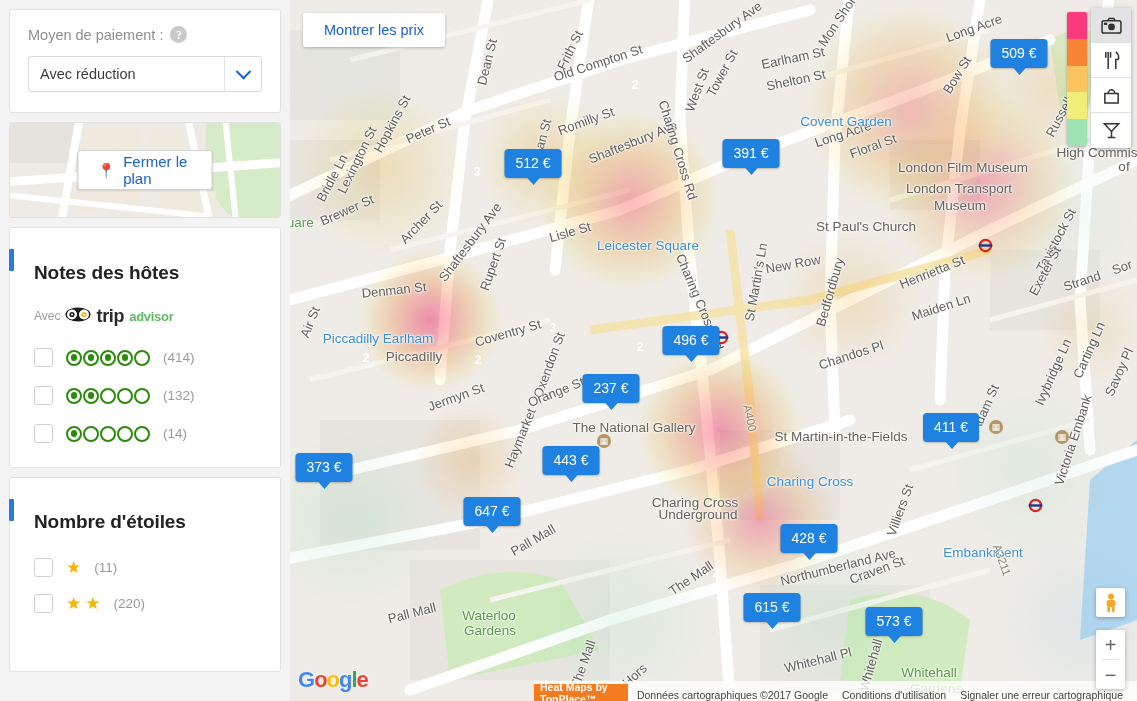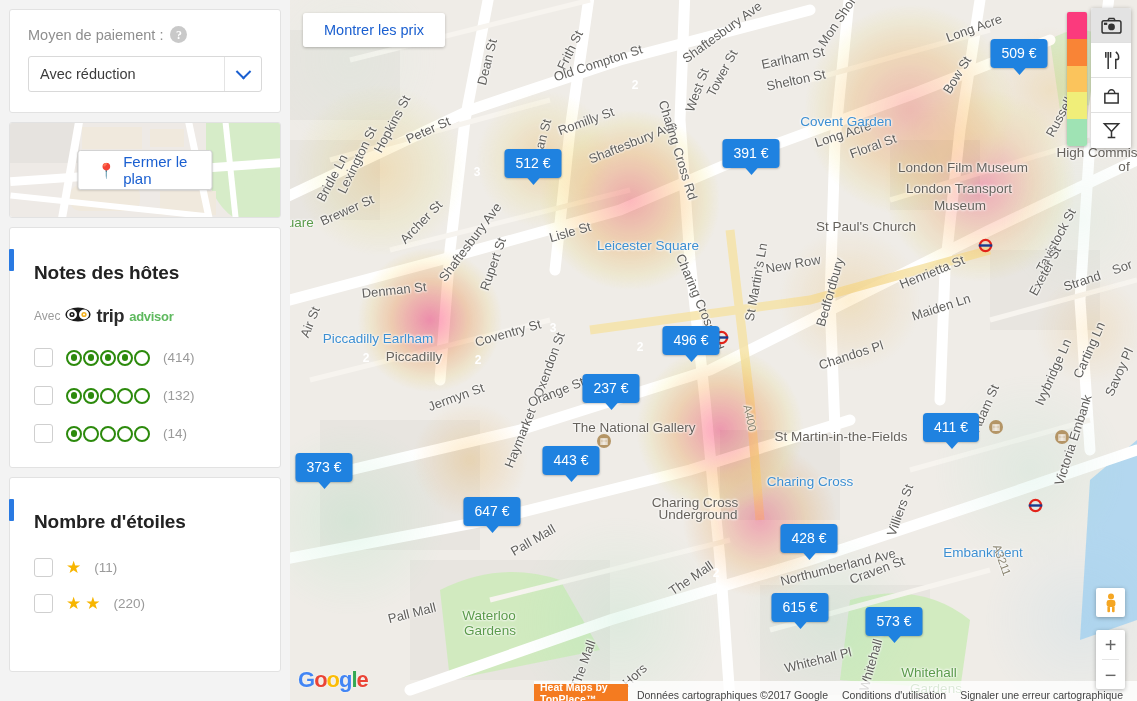--- a/index.html
+++ b/index.html
@@ -590,21 +590,21 @@
         <div class="pm" style="left: 729px; top: 68px;">509 €</div>
         <div class="pm" style="left: 243px; top: 178px;">512 €</div>
         <div class="pm" style="left: 461px; top: 168px;">391 €</div>
         <div class="pm" style="left: 401px; top: 355px;">496 €</div>
         <div class="pm" style="left: 321px; top: 403px;">237 €</div>
         <div class="pm" style="left: 661px; top: 442px;">411 €</div>
         <div class="pm" style="left: 34px; top: 482px;">373 €</div>
         <div class="pm" style="left: 281px; top: 475px;">443 €</div>
         <div class="pm" style="left: 202px; top: 526px;">647 €</div>
         <div class="pm" style="left: 519px; top: 553px;">428 €</div>
-        <div class="pm" style="left: 482px; top: 622px; margin-left: 28px;">615 €</div>
+        <div class="pm" style="left: 482px; top: 622px;">615 €</div>
         <div class="pm" style="left: 604px; top: 636px;">573 €</div>
       </div>
 
     <div class="legend" id="legend">
         <div style="background: rgb(251, 58, 125);"></div>
         <div style="background: rgb(249, 132, 54);"></div>
         <div style="background: rgb(251, 196, 92);"></div>
         <div style="background: rgb(240, 238, 121);"></div>
         <div style="background: rgb(159, 227, 180);"></div>
       </div>

